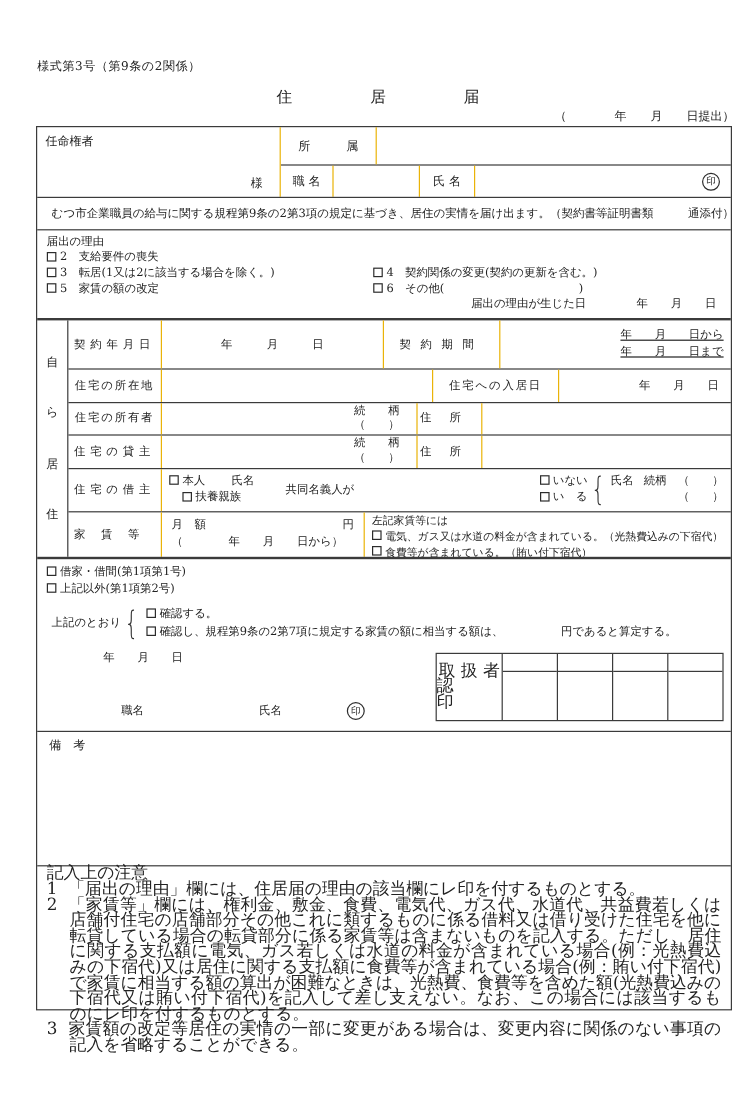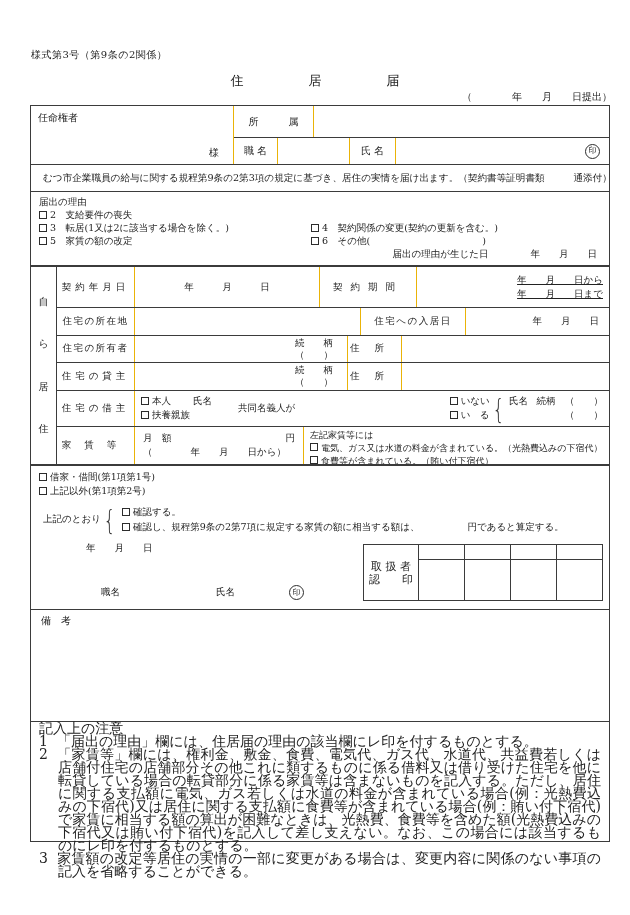--- a/index.html
+++ b/index.html
@@ -62,21 +62,21 @@
   .ls8 { letter-spacing:8px; } .ls16 { letter-spacing:15px; }
   .h42 { height:42px; } .h28 { height:28px; } .h37 { height:37px; } .h36 { height:37px; }
   .period-val { flex:1; display:flex; flex-direction:column; justify-content:center; align-items:flex-end; padding-right:6px; line-height:14px;text-decoration:underline; }
   .loc-val { width:226px; }
   .movein-lbl { width:105px; }
   .movein-val { flex:1; display:flex; align-items:center; justify-content:flex-end; padding-right:10px; }
   .ownval { width:213px; display:flex; align-items:center; }
   .relblock { margin-left:auto; text-align:center; padding-right:14px; line-height:12px; }
   .addr-lbl { width:54px; }
   .borrow-cell { flex:1; display:flex; align-items:center; padding:0 6px; }
-  .bw-left { line-height:14px; }
+  .bw-left { line-height:14px;text-align:center; }
   .bw-left .nm { margin-left:22px; }
   .joint { margin-left:26px; white-space:nowrap; }
   .bw-right { margin-left:auto; display:flex; align-items:center; }
   .bw-cbs { line-height:14px; white-space:nowrap; }
   .bw-names { width:94px; line-height:14px; margin-left:2px; }
   .bw-n1 { display:flex; justify-content:space-between; }
   .bw-n2 { text-align:right; }
   .rent-val { width:169px; display:flex; flex-direction:column; justify-content:center; padding:0 8px; line-height:14px; }
   .rent-l1 { display:flex; justify-content:space-between; }
   .rent-notes { flex:1; padding:2px 0 0 6px; font-size:9px; line-height:13px; white-space:nowrap; }
@@ -85,21 +85,21 @@
   .sec-middle { height:145px; font-size:9.5px; }
   .mid-cbs { padding:4px 0 0 8px; line-height:14px; }
   .asabove { position:absolute; left:12px; top:38px; display:flex; align-items:center; }
   .asabove .lines { margin-left:4px; line-height:15px; white-space:nowrap; }
   .gap48 { display:inline-block; width:48px; }
   .mid-date { position:absolute; left:55px; top:76px; }
   .mid-sig { position:absolute; left:70px; top:119px; display:flex; align-items:center; }
   .mid-sig .sg2 { margin-left:96px; }
   .mid-sig .sg3 { margin-left:54px; }
   .handler { position:absolute; left:332px; top:78px; width:240px; height:57px; border:1px solid #3b3b3b; display:flex; background:#fff; }
-  .h-lbl { width:55px; border-right:1px solid #3b3b3b; display:flex; flex-direction:column; align-items:center; justify-content:center; line-height:13px; font-size:11px; }
+  .h-lbl { width:55px; border-right:1px solid #3b3b3b; display:flex; flex-direction:column; align-items:center; justify-content:center; line-height:13px; font-size:14px; }
   .h-col { flex:1; border-right:1px solid #3b3b3b; display:flex; flex-direction:column; }
   .h-col:last-child { border-right:none; }
   .h-top { height:15px; border-bottom:1px solid #3b3b3b; }
   .h-bot { flex:1; }
 
   .sec-remarks { height:112px; padding:4px 10px; }
 
   .sec-notes { height:120px; padding:0 8px 0 8px; font-size:14px; line-height:13px; }
   .note-item { padding-left:19px; text-indent:-19px; text-align:justify; }
   .note-item .nn { margin-right:9px; }

